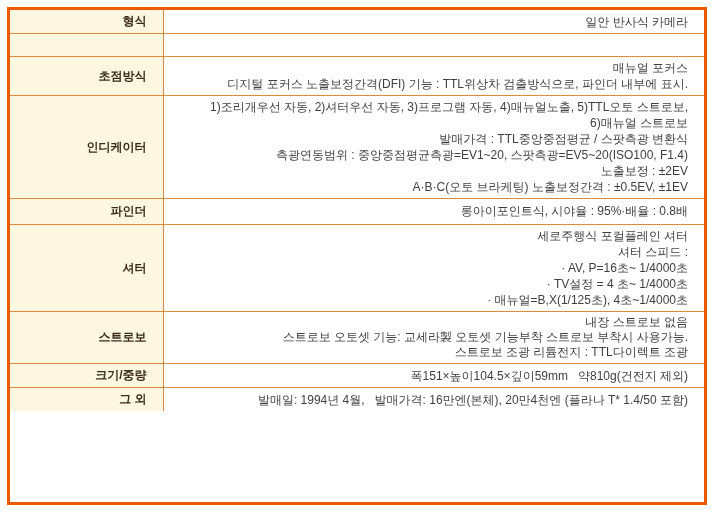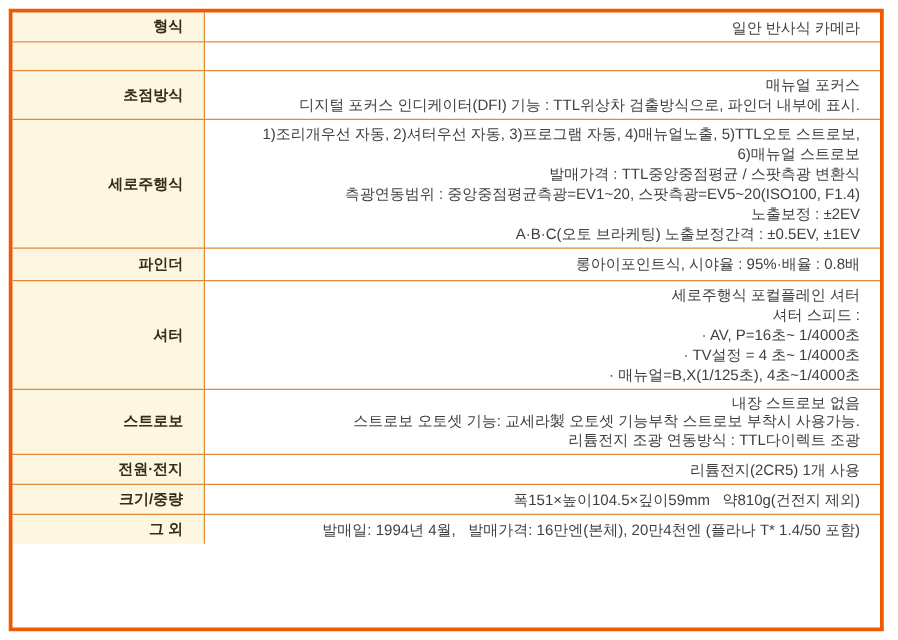--- a/index.html
+++ b/index.html
@@ -81,25 +81,25 @@
             </td>
           </tr>
           <tr>
             <th></th>
             <td></td>
           </tr>
           <tr>
             <th>초점방식</th>
             <td>
               <div class="line">매뉴얼 포커스</div>
-              <div class="line">디지털 포커스 인디케이터(DFI) 기능 : TTL위상차 검출방식으로, 파인더 내부에 표시.</div>
+              <div class="line">디지털 포커스 노출보정간격(DFI) 기능 : TTL위상차 검출방식으로, 파인더 내부에 표시.</div>
             </td>
           </tr>
           <tr>
-            <th>세로주행식</th>
+            <th>인디케이터</th>
             <td>
               <div class="line">1)조리개우선 자동, 2)셔터우선 자동, 3)프로그램 자동, 4)매뉴얼노출, 5)TTL오토 스트로보,</div>
               <div class="line">6)매뉴얼 스트로보</div>
               <div class="line">발매가격 : TTL중앙중점평균 / 스팟측광 변환식</div>
               <div class="line">측광연동범위 : 중앙중점평균측광=EV1~20, 스팟측광=EV5~20(ISO100, F1.4)</div>
               <div class="line">노출보정 : ±2EV</div>
               <div class="line">A·B·C(오토 브라케팅) 노출보정간격 : ±0.5EV, ±1EV</div>
             </td>
           </tr>
           <tr>
@@ -116,27 +116,21 @@
               <div class="line">· AV, P=16초~ 1/4000초</div>
               <div class="line">· TV설정 = 4 초~ 1/4000초</div>
               <div class="line">· 매뉴얼=B,X(1/125초), 4초~1/4000초</div>
             </td>
           </tr>
           <tr>
             <th>스트로보</th>
             <td>
               <div class="line">내장 스트로보 없음</div>
               <div class="line">스트로보 오토셋 기능: 교세라製 오토셋 기능부착 스트로보 부착시 사용가능.</div>
-              <div class="line">리튬전지 조광 연동방식 : TTL다이렉트 조광</div>
-            </td>
-          </tr>
-          <tr>
-            <th>전원·전지</th>
-            <td>
-              <div class="line">리튬전지(2CR5) 1개 사용</div>
+              <div class="line">스트로보 조광 리튬전지 : TTL다이렉트 조광</div>
             </td>
           </tr>
           <tr>
             <th>크기/중량</th>
             <td>
               <div class="line">폭151×높이104.5×깊이59mm   약810g(건전지 제외)</div>
             </td>
           </tr>
           <tr>
             <th>그 외</th>

